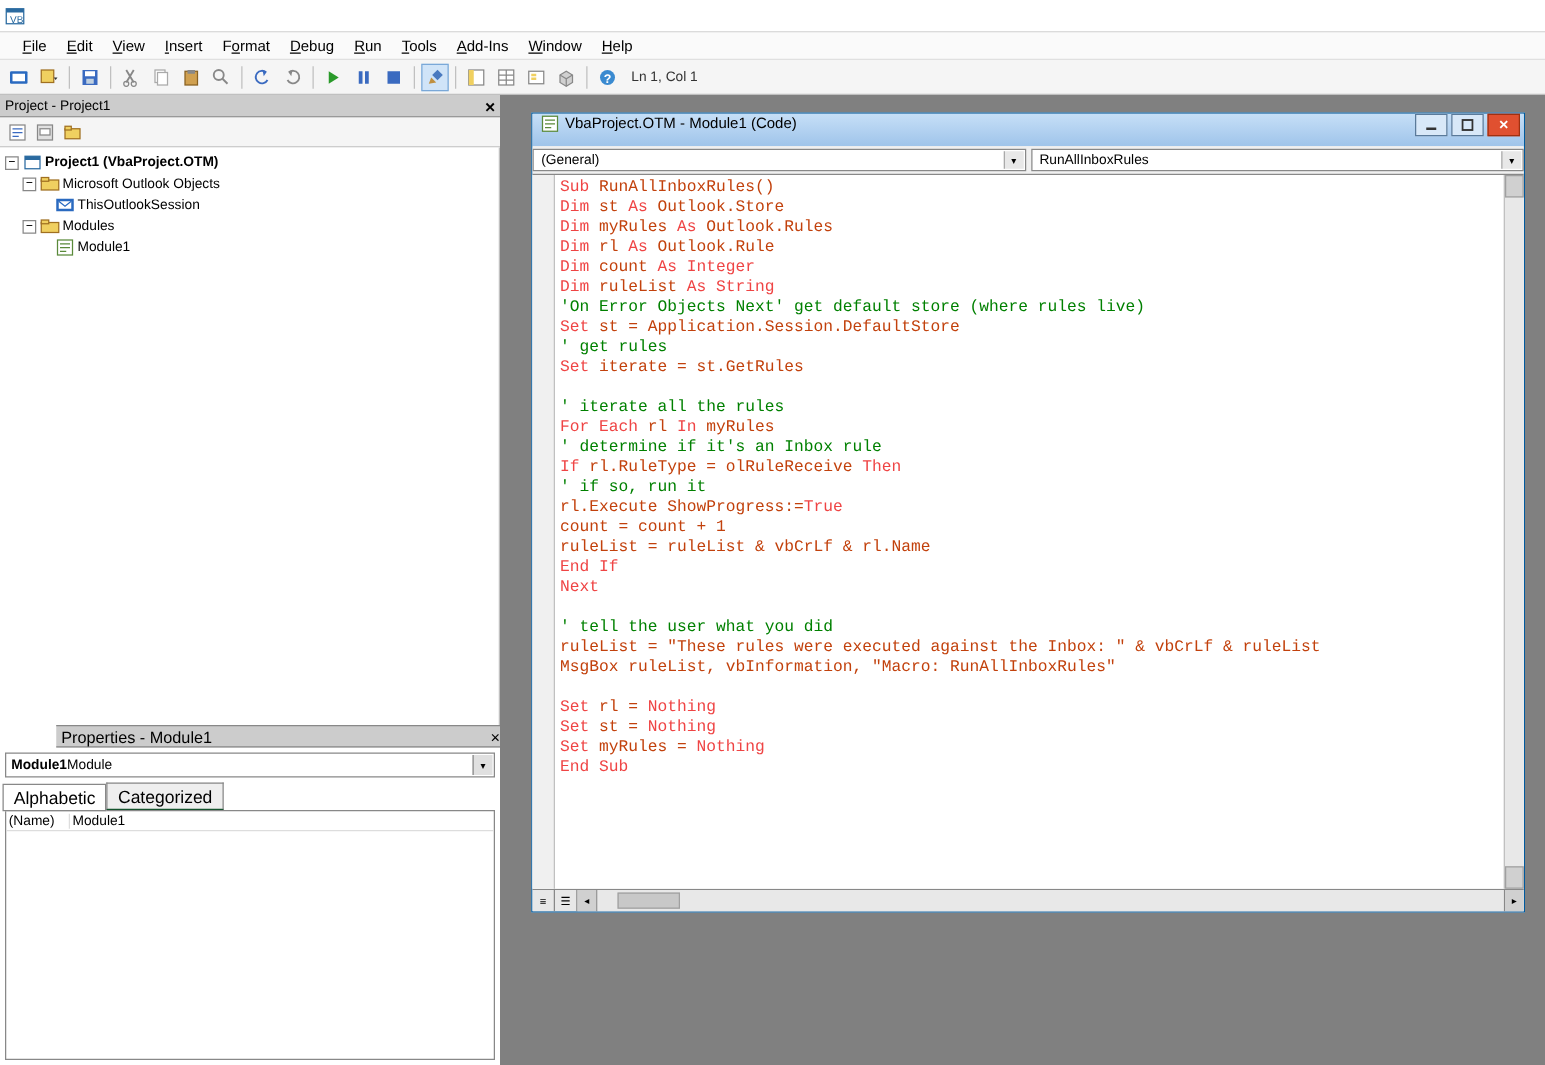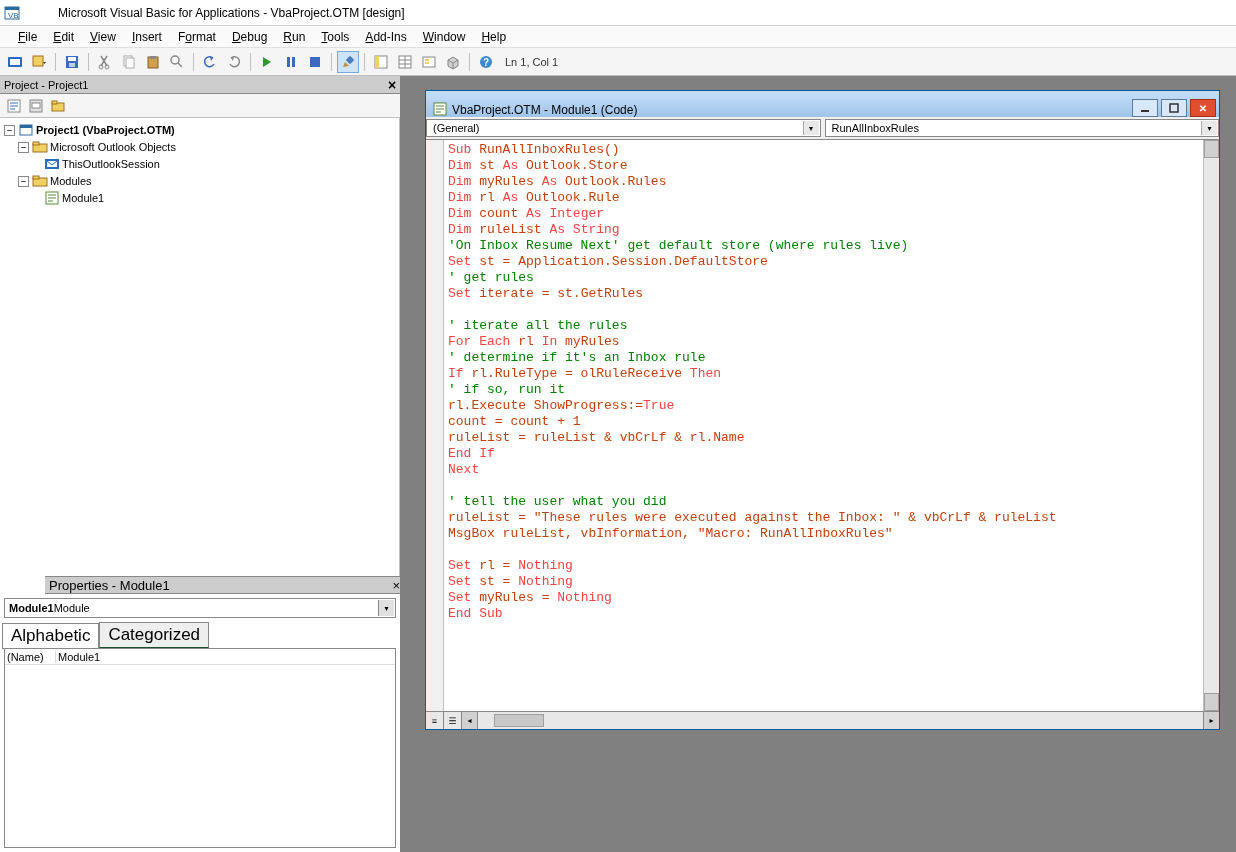--- a/index.html
+++ b/index.html
@@ -31,31 +31,31 @@
 .tree-node { display: flex; align-items: center; height: 16px; white-space: nowrap; margin-bottom: 1px; }
 .tree-ind { display: inline-block; }
 .tree-toggle { width: 11px; height: 11px; border: 1px solid #888; background: #fff; display: inline-flex; align-items: center; justify-content: center; font-size: 9px; line-height: 1; margin-right: 3px; cursor: pointer; font-family: monospace; }
 .tree-icon { width: 16px; height: 16px; margin-right: 2px; display: inline-flex; }
 .tree-label { font-size: 11px; }
 .tree-label.bold { font-weight: bold; }
 
 .prop-header { height: 18px; background: #ccc; color: #000; padding-left: 4px; font-size: 13px; display: flex; align-items: center; justify-content: space-between; border-bottom: 1px solid #888; border-top: 1px solid #888; margin-left: 45px; }
 .prop-combo { height: 20px; border: 1px solid #888; margin: 4px; display: flex; align-items: center; padding-left: 4px; font-size: 11px; position: relative; }
 .prop-combo .arrow { position: absolute; right: 1px; top: 1px; bottom: 1px; width: 16px; background: #e0e0e0; border-left: 1px solid #888; display: flex; align-items: center; justify-content: center; font-size: 8px; }
-.prop-tabs { display: flex; font-size: 17px; padding-left: 2px; }
+.prop-tabs { display: flex; font-size: 14px; padding-left: 2px; }
 .prop-tab { padding: 2px 8px; border: 1px solid #888; background: #fff; position: relative; top: 1px; }
 .prop-tab.inactive { background: #eee; border-bottom: 1px solid #14532d; top: 0; }
 .prop-grid { border: 1px solid #888; margin: 0 4px 4px 4px; height: 200px; background: #fff; }
 .prop-row { display: flex; border-bottom: 1px solid #ddd; font-size: 11px; height: 16px; align-items: center; }
 .prop-row .k { width: 50px; padding-left: 2px; }
 .prop-row .v { flex: 1; padding-left: 2px; border-left: 1px solid #ddd; }
 
 .mdi { flex: 1; background: #808080; position: relative; }
 .code-win { position: absolute; left: 25px; top: 14px; width: 795px; height: 640px; background: #f0f0f0; border: 1px solid #005a9e; display: flex; flex-direction: column; }
-.code-title { height: 26px; background: linear-gradient(#c6dff7, #9fc4ea); display: flex; align-items: flex-end; padding-left: 6px; font-size: 12px; }
+.code-title { height: 26px; background: linear-gradient(#c6dff7, #9fc4ea); display: flex; align-items: flex-start; padding-left: 6px; font-size: 12px; }
 .code-title .t-icon { width: 16px; height: 16px; margin-right: 4px; }
 .code-title .spacer { flex: 1; }
 .code-title .wbtn { width: 26px; height: 18px; border: 1px solid #5a7a9a; margin-right: 3px; display: flex; align-items: center; justify-content: center; font-size: 10px; background: #d8e8f8; }
 .code-title .wbtn.close { background: #e05030; color: #fff; border-color: #a03010; font-weight: bold; }
 
 .code-combos { height: 22px; display: flex; gap: 4px; padding: 2px 0; background: #f0f0f0; }
 .code-combo { flex: 1; border: 1px solid #888; background: #fff; display: flex; align-items: center; padding-left: 6px; font-size: 11px; position: relative; }
 .code-combo .arrow { position: absolute; right: 1px; top: 1px; bottom: 1px; width: 16px; background: #e8e8e8; border-left: 1px solid #aaa; display: flex; align-items: center; justify-content: center; font-size: 8px; }
 
 .code-area-wrap { flex: 1; display: flex; background: #fff; border-top: 1px solid #888; position: relative; }
@@ -80,21 +80,20 @@
 <body>
 
 <div class="titlebar">
   <span class="icon">
     <svg width="16" height="16">
         <rect x="1" y="2" width="14" height="12" fill="#fff" stroke="#2a6aa0"></rect>
         <rect x="1" y="2" width="14" height="3" fill="#2a6aa0"></rect>
         <text x="4" y="13" font-size="8" fill="#2a6aa0" font-family="Arial">VB</text>
       </svg>
   </span>
-  <span>Microsoft Visual Basic for Applications - VbaProject.OTM [design]</span>
 </div>
 
 <div class="menubar">
   <span><u>F</u>ile</span>
   <span><u>E</u>dit</span>
   <span><u>V</u>iew</span>
   <span><u>I</u>nsert</span>
   <span>F<u>o</u>rmat</span>
   <span><u>D</u>ebug</span>
   <span><u>R</u>un</span>
@@ -362,21 +361,21 @@
         </div>
       </div>
       <div class="code-area-wrap">
         <div class="code-margin"></div>
         <div class="code-text" id="code-text"><span class="kw">Sub </span><span class="tx">RunAllInboxRules()</span>
 <span class="kw">Dim </span><span class="tx">st </span><span class="kw">As </span><span class="tx">Outlook.Store</span>
 <span class="kw">Dim </span><span class="tx">myRules </span><span class="kw">As </span><span class="tx">Outlook.Rules</span>
 <span class="kw">Dim </span><span class="tx">rl </span><span class="kw">As </span><span class="tx">Outlook.Rule</span>
 <span class="kw">Dim </span><span class="tx">count </span><span class="kw">As Integer</span>
 <span class="kw">Dim </span><span class="tx">ruleList </span><span class="kw">As String</span>
-<span class="cm">'On Inbox Resume Next' get default store (where rules live)</span>
+<span class="cm">'On Error Objects Next' get default store (where rules live)</span>
 <span class="kw">Set </span><span class="tx">st = Application.Session.DefaultStore</span>
 <span class="cm">' get rules</span>
 <span class="kw">Set </span><span class="tx">iterate = st.GetRules</span>
 
 <span class="cm">' iterate all the rules</span>
 <span class="kw">For Each </span><span class="tx">rl </span><span class="kw">In </span><span class="tx">myRules</span>
 <span class="cm">' determine if it's an Inbox rule</span>
 <span class="kw">If </span><span class="tx">rl.RuleType = olRuleReceive </span><span class="kw">Then</span>
 <span class="cm">' if so, run it</span>
 <span class="tx">rl.Execute ShowProgress:=</span><span class="kw">True</span>

